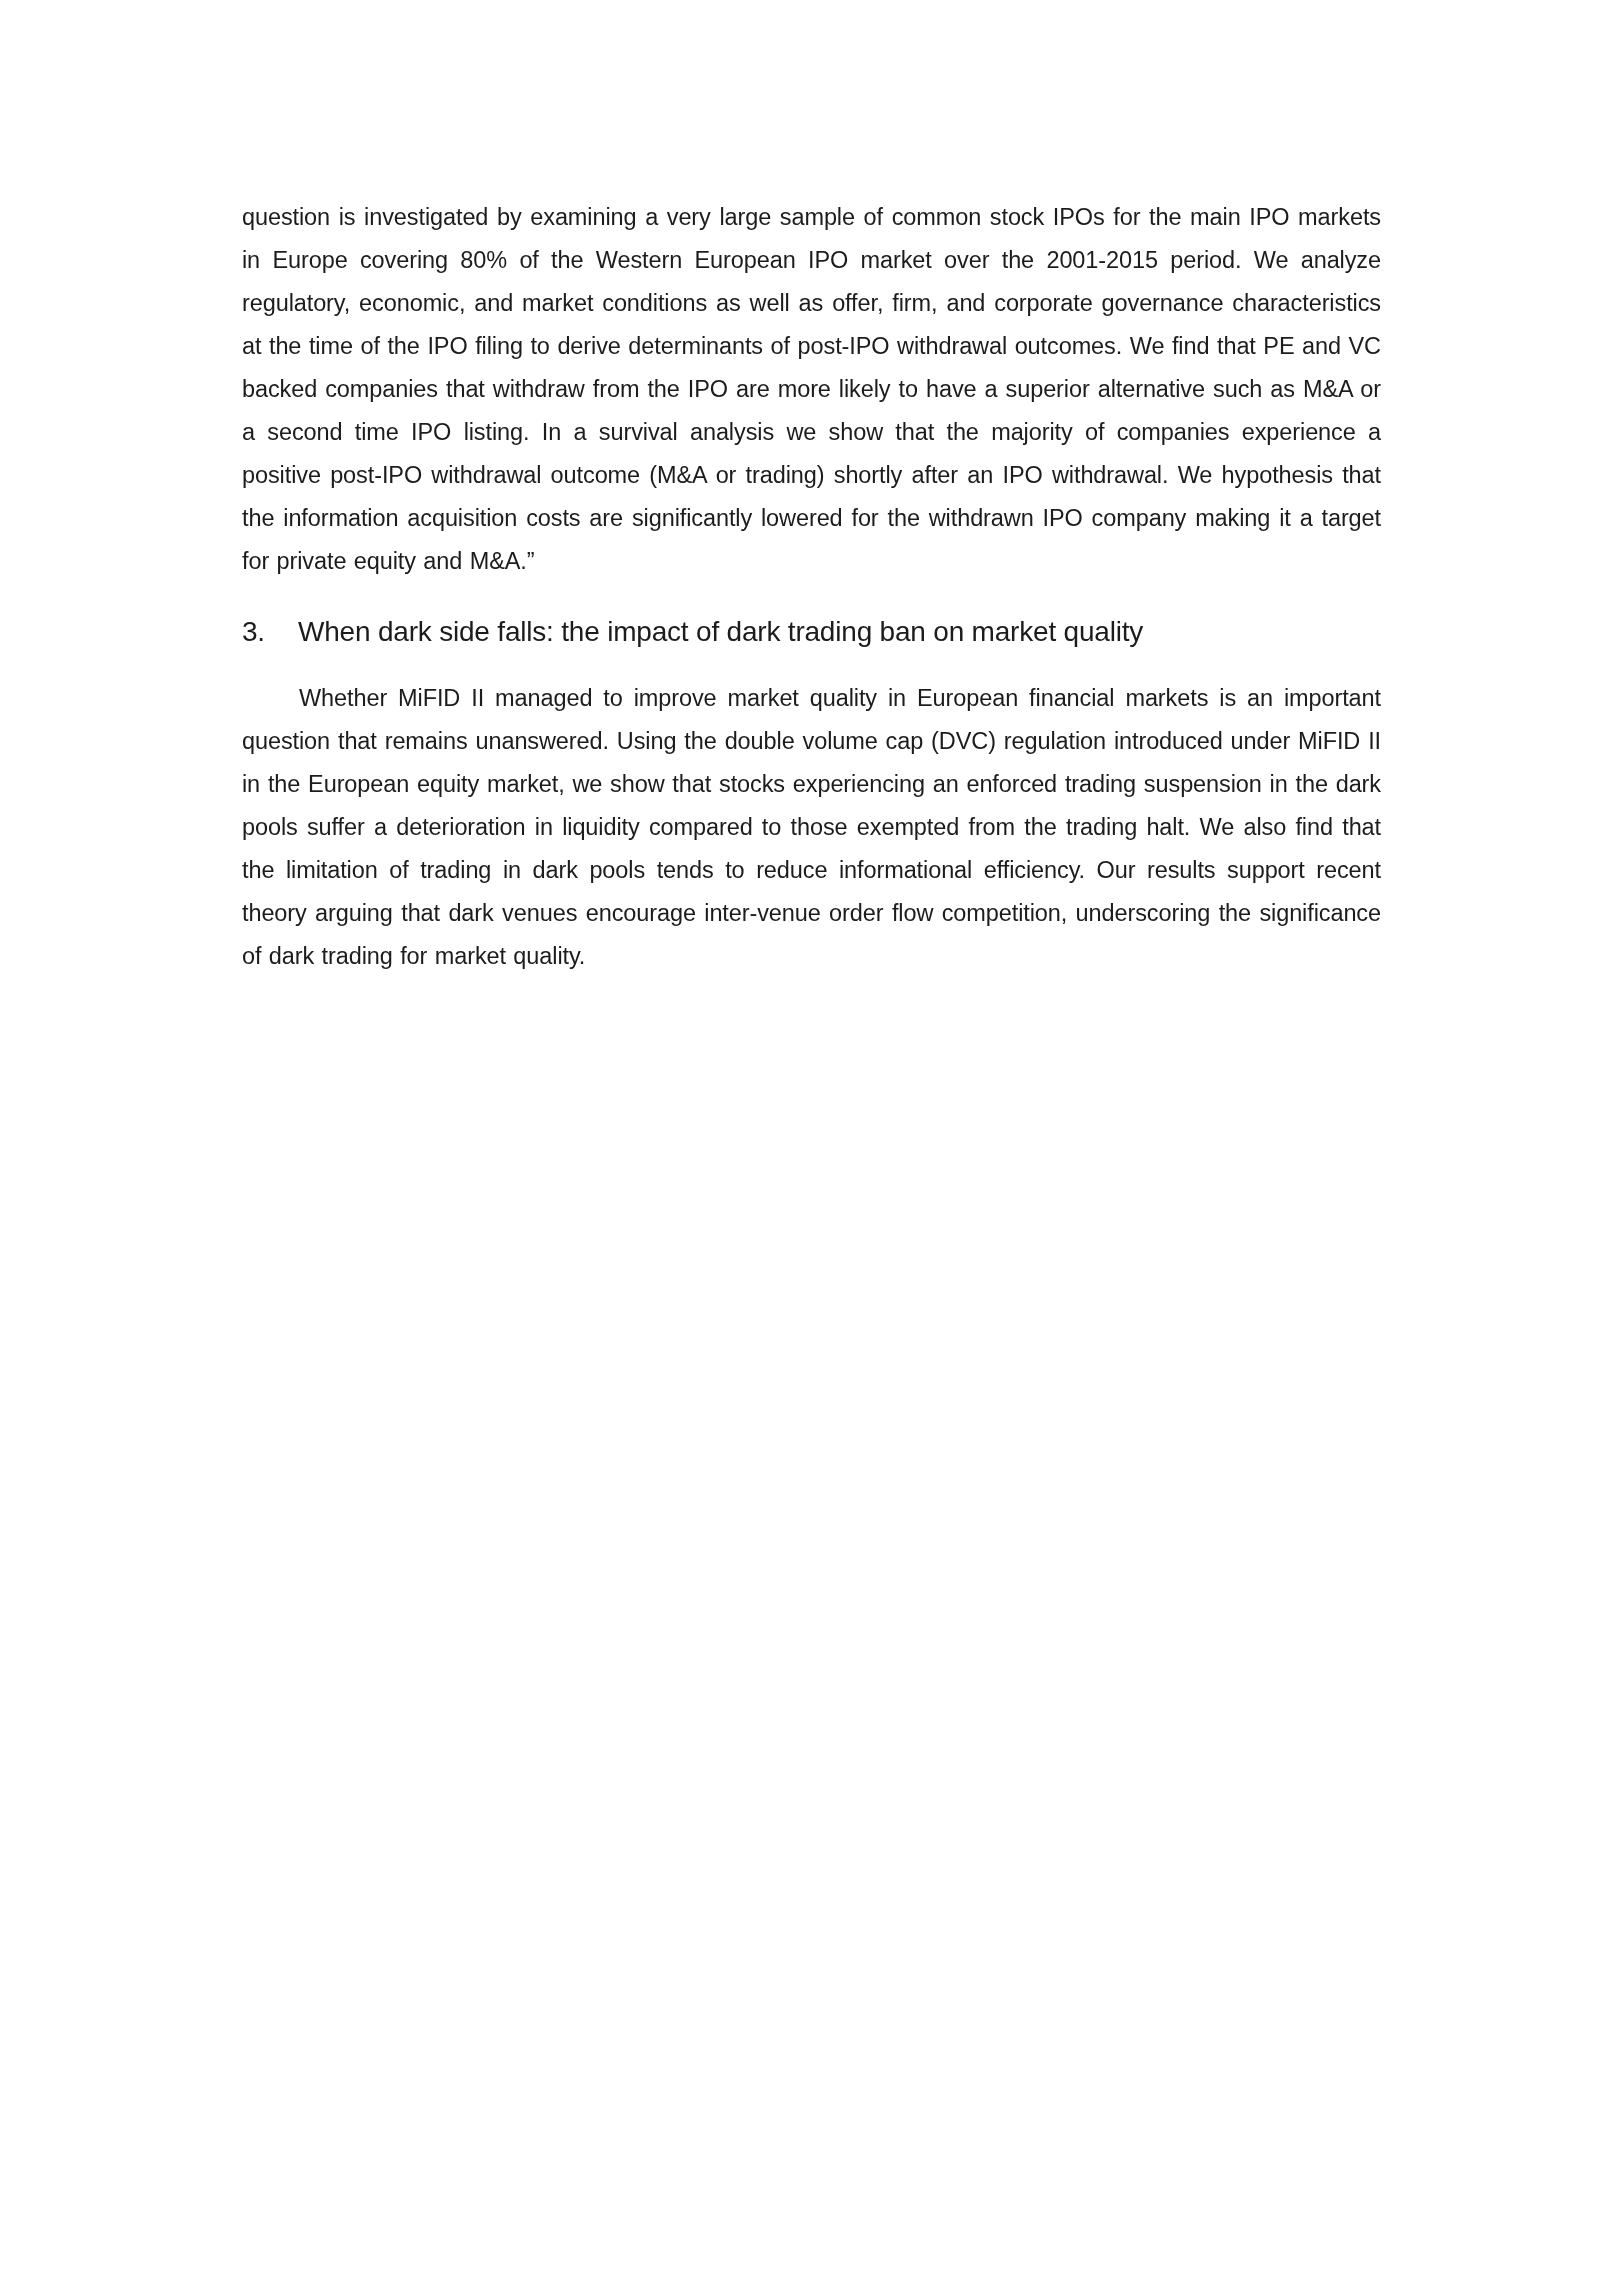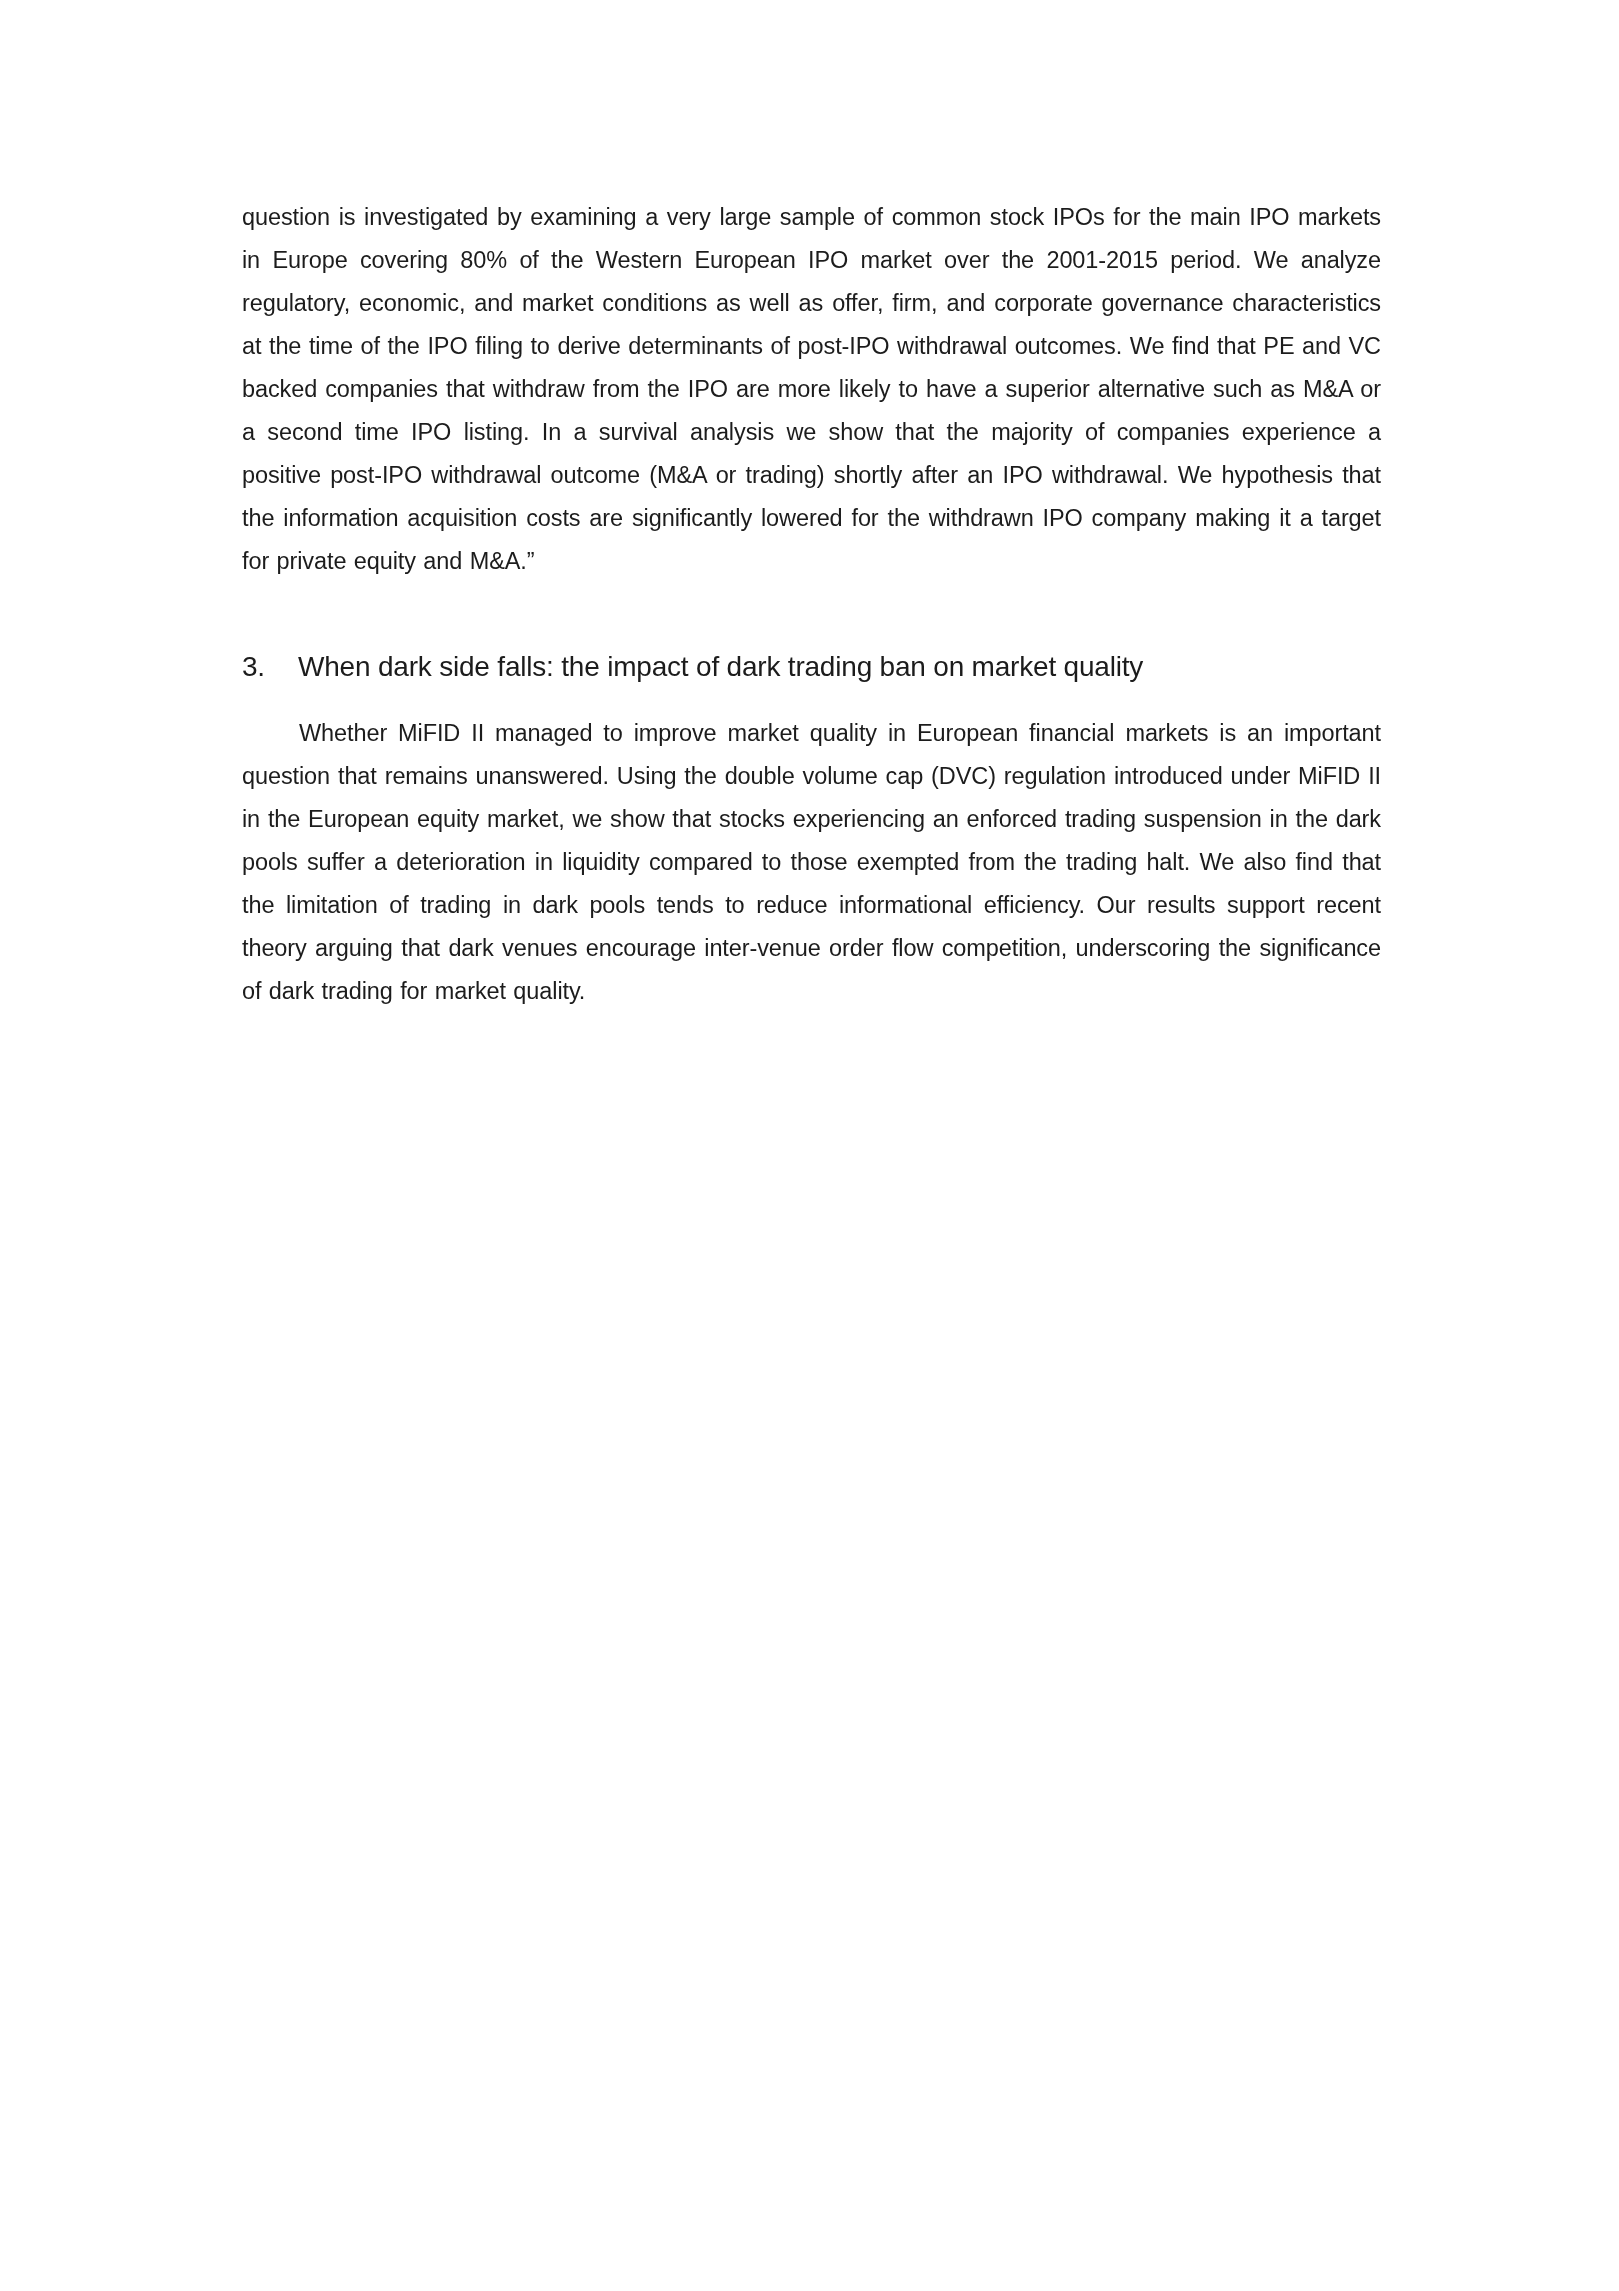--- a/index.html
+++ b/index.html
@@ -40,21 +40,20 @@
     line-height: 43px;
     letter-spacing: -0.2px;
     color: #1c1c1c;
   }
   .heading-number {
     flex: 0 0 auto;
     min-width: 56px;
   }
   .heading-text {
     flex: 1 1 auto;
-    margin-top: 35px;
   }
   .indent-first {
     text-indent: 57px;
   }
 </style>
 </head>
 <body>
 
 <div class="page">
   <div class="content">

